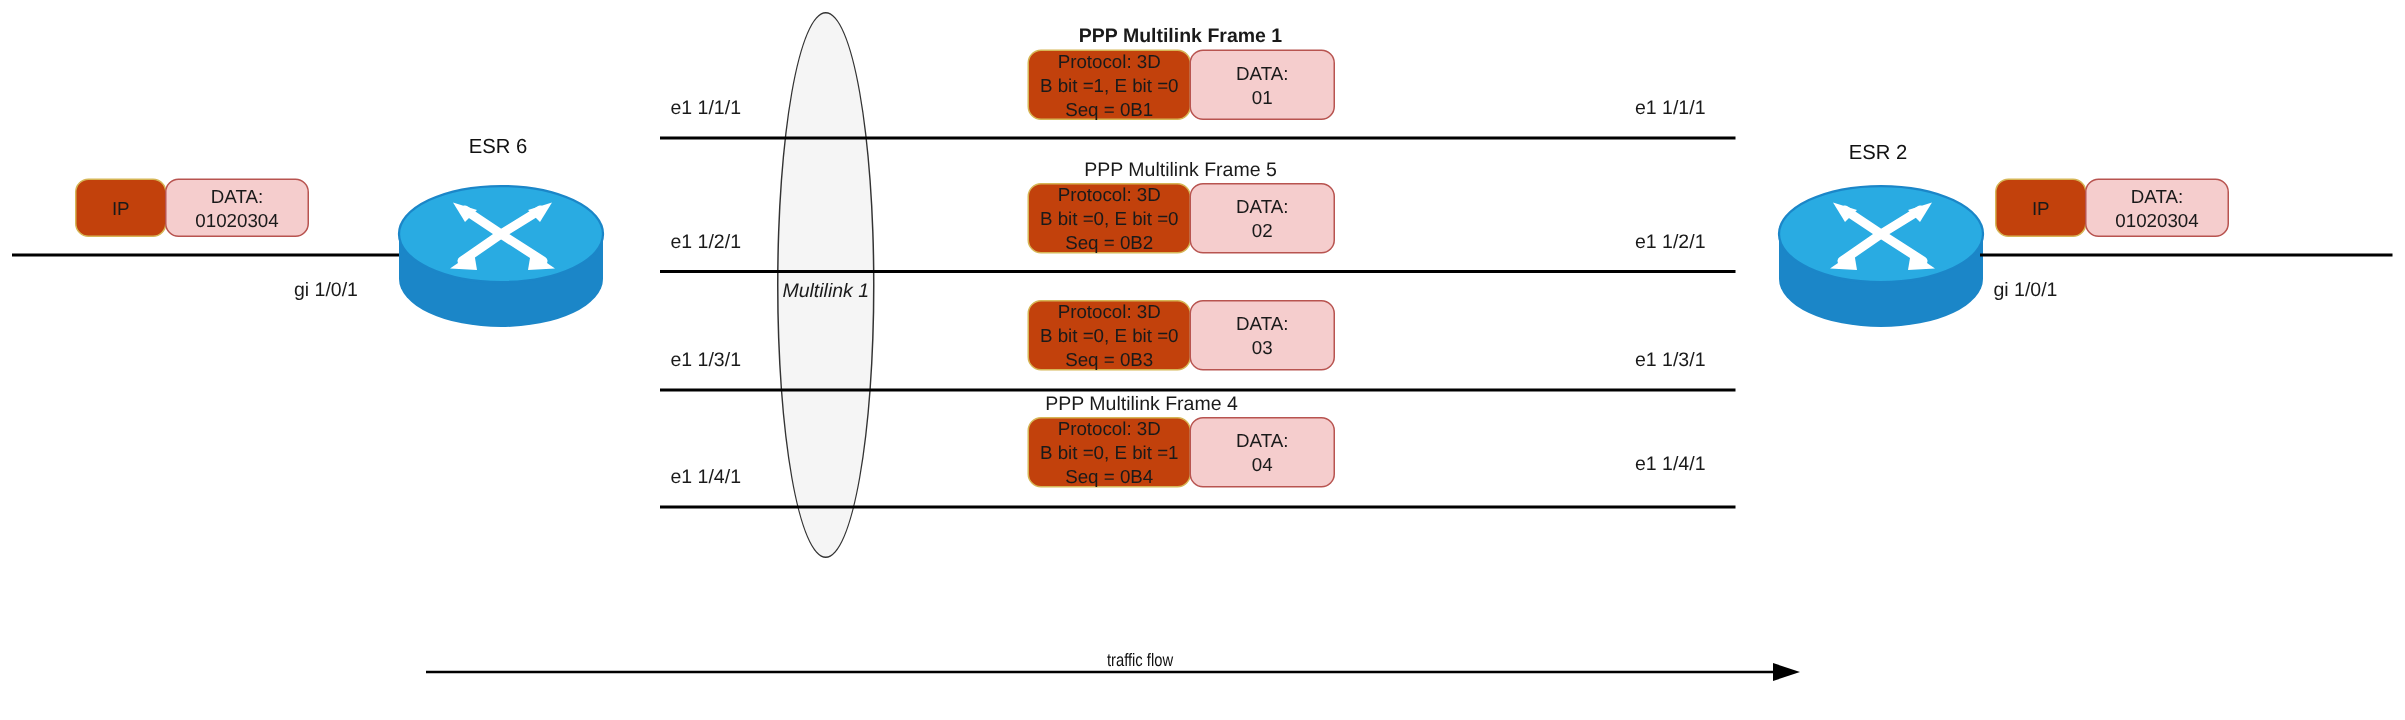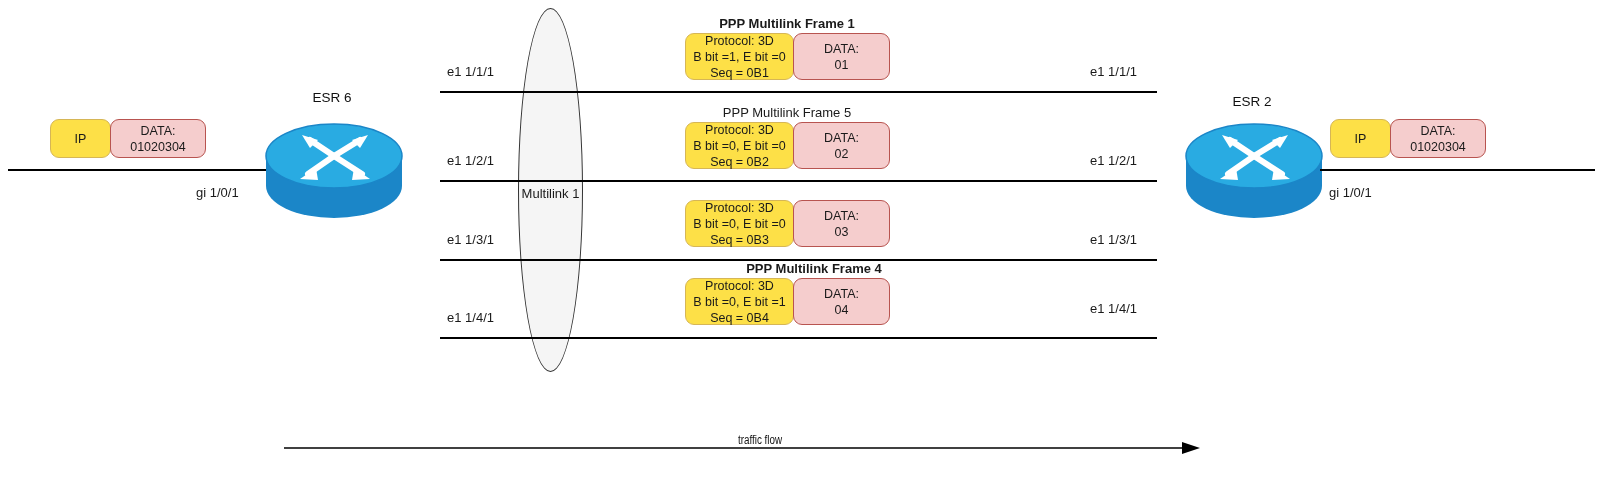--- a/index.html
+++ b/index.html
@@ -23,20 +23,21 @@
     color: #1a1a1a;
     white-space: nowrap;
     line-height: 1;
   }
   .lbl-c {
     font-size: 13px;
     color: #1a1a1a;
     white-space: nowrap;
     text-align: center;
     line-height: 1;
+    font-style: italic;
   }
   .frame-title {
     font-size: 13px;
     color: #1a1a1a;
     white-space: nowrap;
     text-align: center;
     width: 300px;
     line-height: 1;
   }
   .node-title {
@@ -61,21 +62,21 @@
   
   .hline {
     background: #000000;
     height: 1.6px;
   }
 
   
   .pbox {
     box-sizing: border-box;
     border: 1.4px solid #d6b656;
-    background: #fde047;
+    background: #c2410c;
     border-radius: 9px;
     display: flex;
     align-items: center;
     justify-content: center;
     text-align: center;
     font-size: 12.5px;
     color: #1a1a1a;
     line-height: 1.28;
     white-space: pre-line;
   }
@@ -159,21 +160,21 @@
   <div class="abs lbl" style="left:1090px; top:233px;">e1 1/3/1</div>
   <div class="abs pbox" style="left:685px; top:200px; width:109px; height:47px;">Protocol: 3D
 B bit =0, E bit =0
 Seq = 0B3</div>
   <div class="abs pbox pink" style="left:793px; top:200px; width:97px; height:47px;">DATA:
 03</div>
 
   <div class="abs hline" style="left:440px; top:337px; width:717px;"></div>
   <div class="abs lbl" style="left:447px; top:311px;">e1 1/4/1</div>
   <div class="abs lbl" style="left:1090px; top:302px;">e1 1/4/1</div>
-  <div class="abs frame-title" style="left:664px; top:262px;font-weight:bold;">PPP Multilink Frame 4</div>
+  <div class="abs frame-title" style="left:611px; top:262px;">PPP Multilink Frame 4</div>
   <div class="abs pbox" style="left:685px; top:278px; width:109px; height:47px;">Protocol: 3D
 B bit =0, E bit =1
 Seq = 0B4</div>
   <div class="abs pbox pink" style="left:793px; top:278px; width:97px; height:47px;">DATA:
 04</div>
 
   <div class="abs node-title" style="left:1182px; top:95px;">ESR 2</div>
   <div class="router" style="left:1184px; top:118px;">
     <svg width="140" height="105" viewBox="0 0 140 105">
       <path d="M2,38 L2,68 A68,32 0 0 0 138,68 L138,38 Z" fill="#1b86c8"></path>

